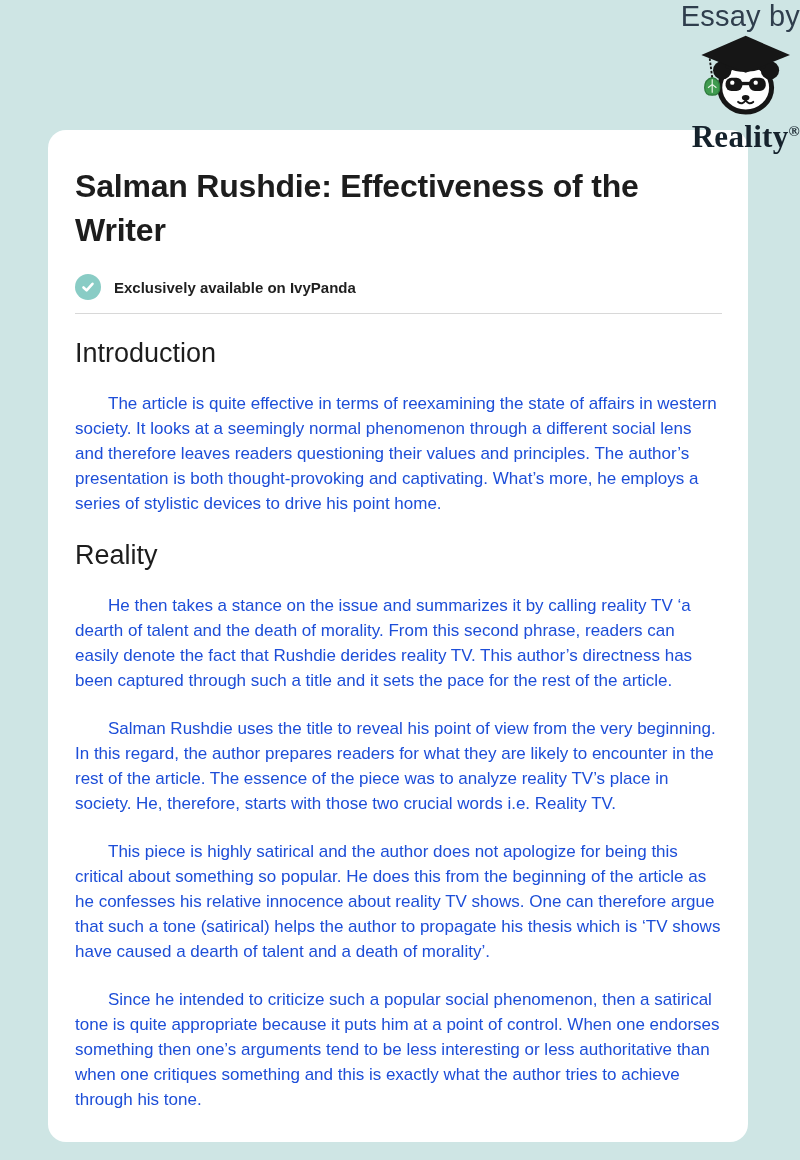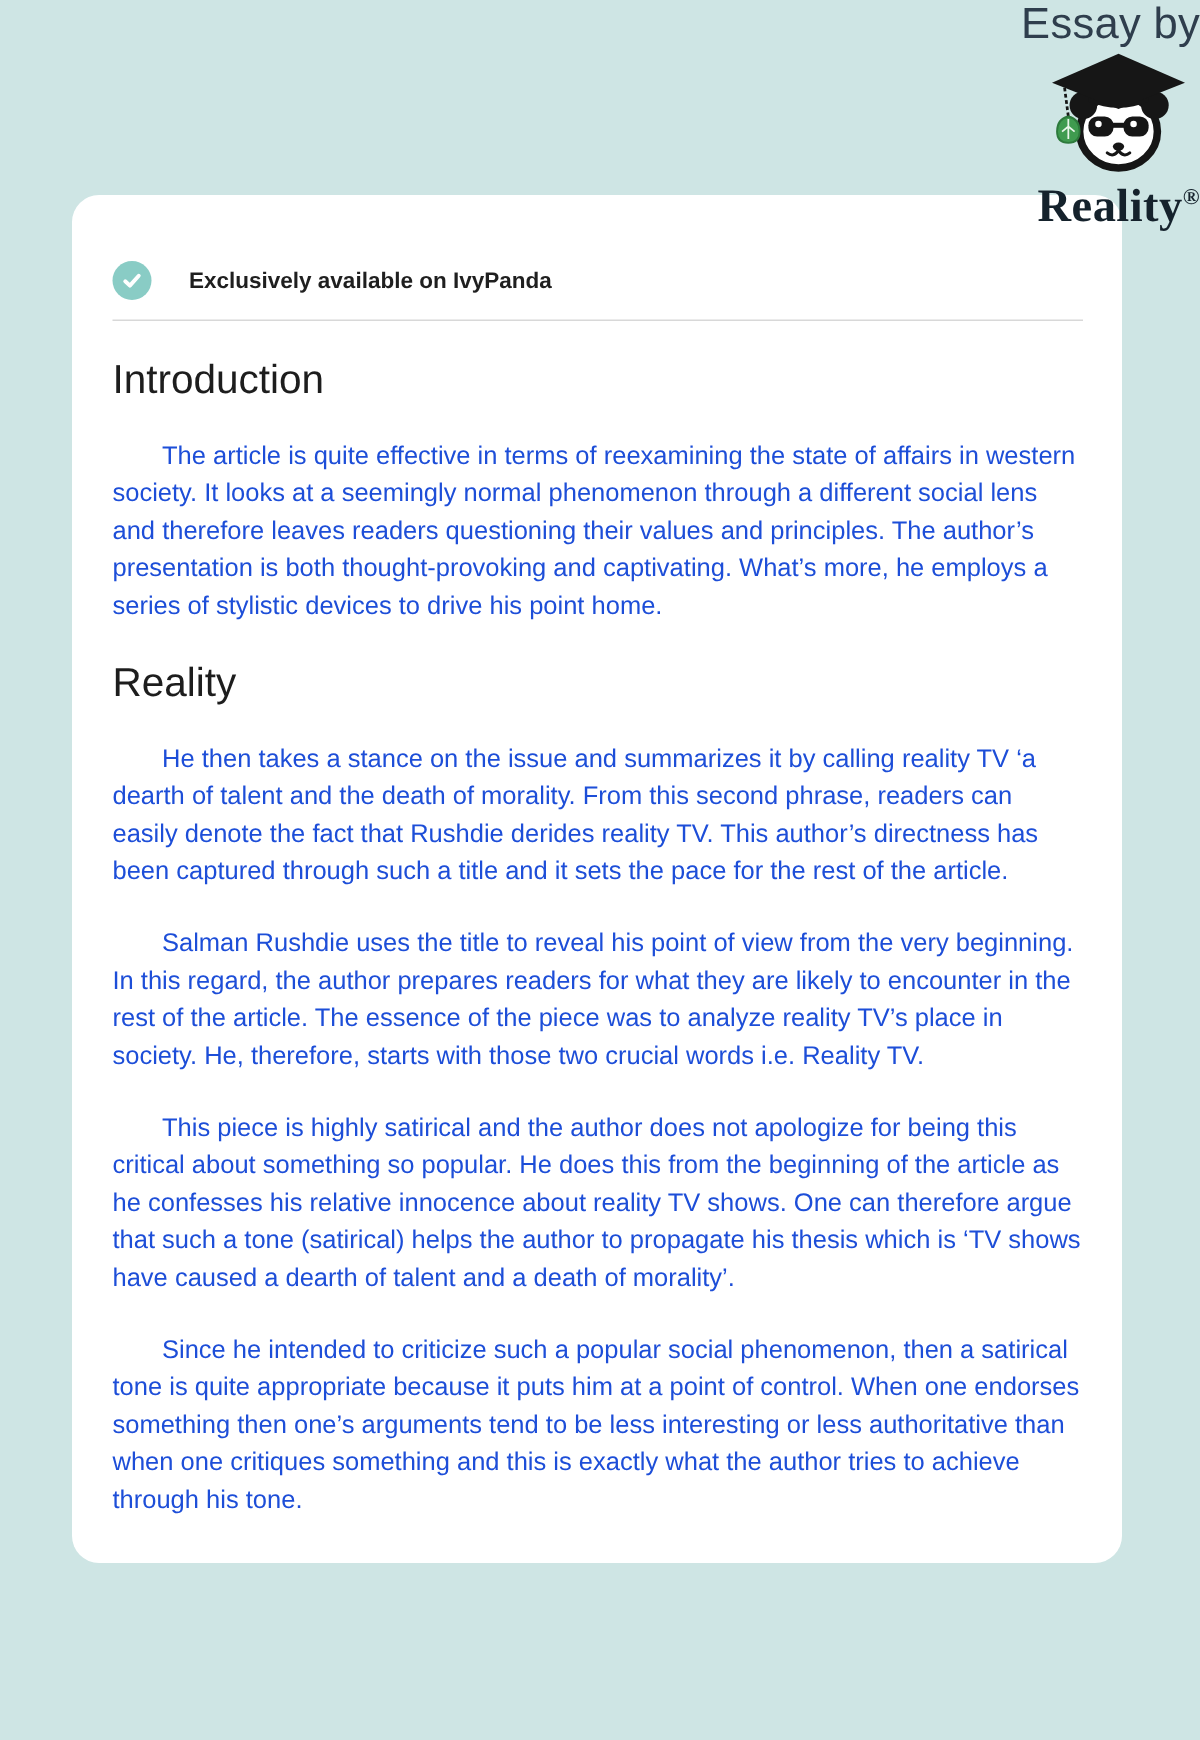--- a/index.html
+++ b/index.html
@@ -55,22 +55,22 @@
     margin: 0;
     font-size: 32px;
     line-height: 44px;
     font-weight: 700;
     color: #1d1d1d;
     letter-spacing: -0.2px;
   }
   .badge {
     display: flex;
     align-items: center;
-    gap: 25px;
-    margin-top: 10px;
+    gap: 13px;
+    margin-top: 22px;
   }
   .badge-icon {
     width: 26px;
     height: 26px;
     border-radius: 50%;
     background: #89ccc5;
     display: flex;
     align-items: center;
     justify-content: center;
     flex: 0 0 auto;
@@ -128,20 +128,21 @@
       <path d="M14 29 L17 52" fill="none" stroke="#161616" stroke-width="2.2" stroke-dasharray="3 2"></path>
 
       <path d="M17 52 q-9 2 -9 12 q0 9 9 9 q9 0 9 -9 q0 -10 -9 -12 Z" fill="#3f9b4f" stroke="#2d7a3c" stroke-width="1.5"></path>
       <path d="M17 54 L17 70 M17 60 l-5 4 M17 60 l5 4" fill="none" stroke="#e8f5e9" stroke-width="1.4"></path>
     </svg>
   </span>
   <span class="brand"><span>Reality</span><sup>®</sup></span>
 </header>
 
 <main class="card">
+  <h1 class="page-title">Salman Rushdie: Effectiveness of the Writer</h1>
 
   <div class="badge">
     <span class="badge-icon">
       <svg width="14" height="14" viewBox="0 0 14 14" aria-hidden="true">
         <path d="M2.5 7.5 L5.6 10.4 L11.5 3.8" fill="none" stroke="#ffffff" stroke-width="2.6" stroke-linecap="round" stroke-linejoin="round"></path>
       </svg>
     </span>
     <span class="badge-text">Exclusively available on IvyPanda</span>
   </div>
 

